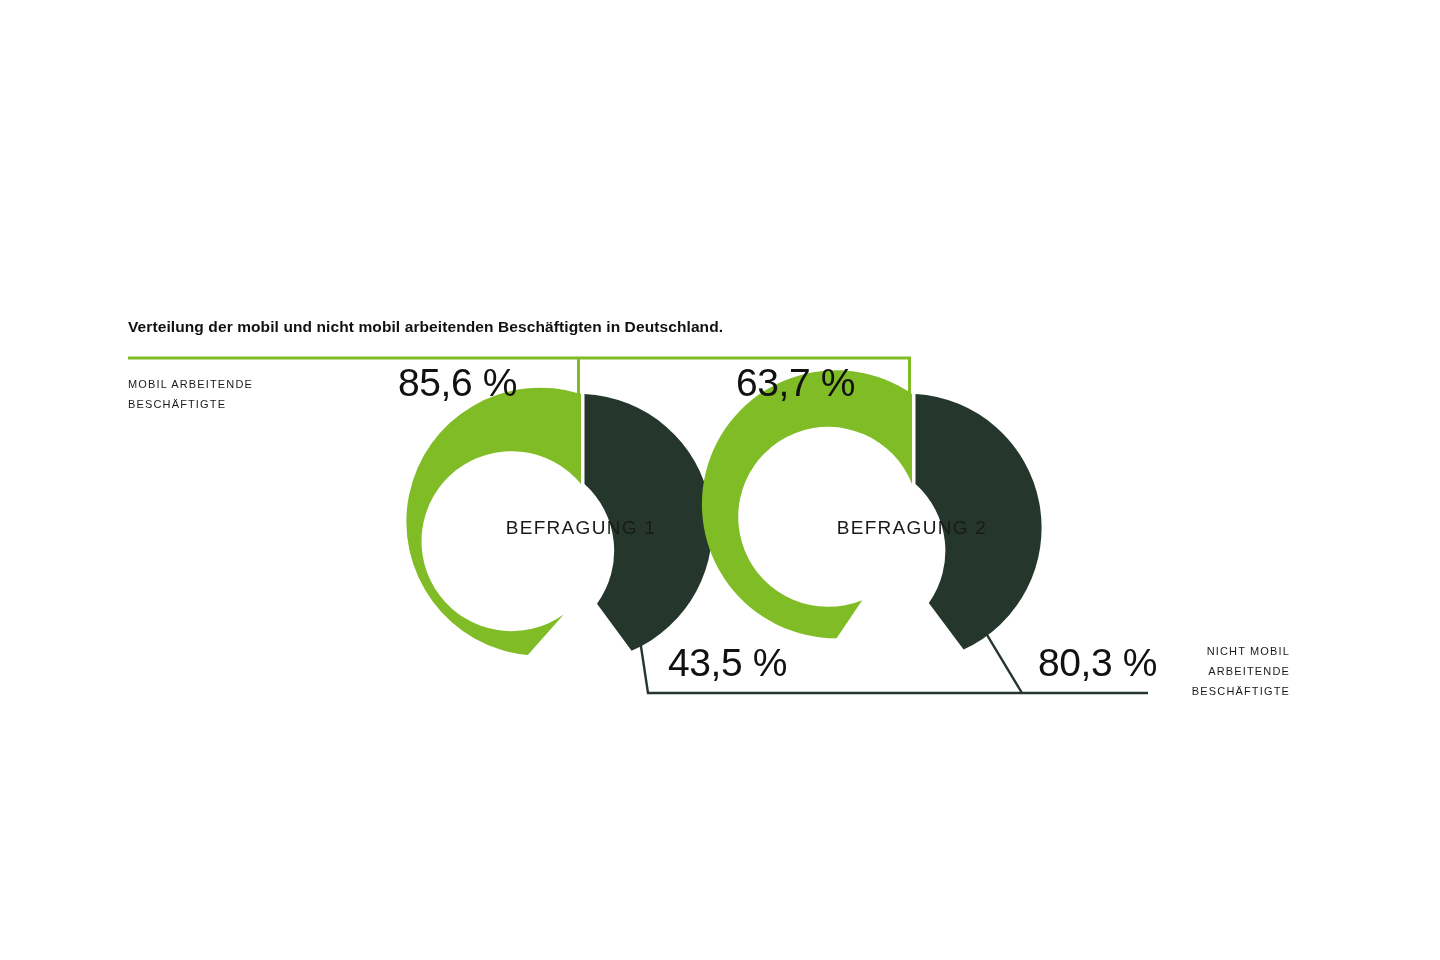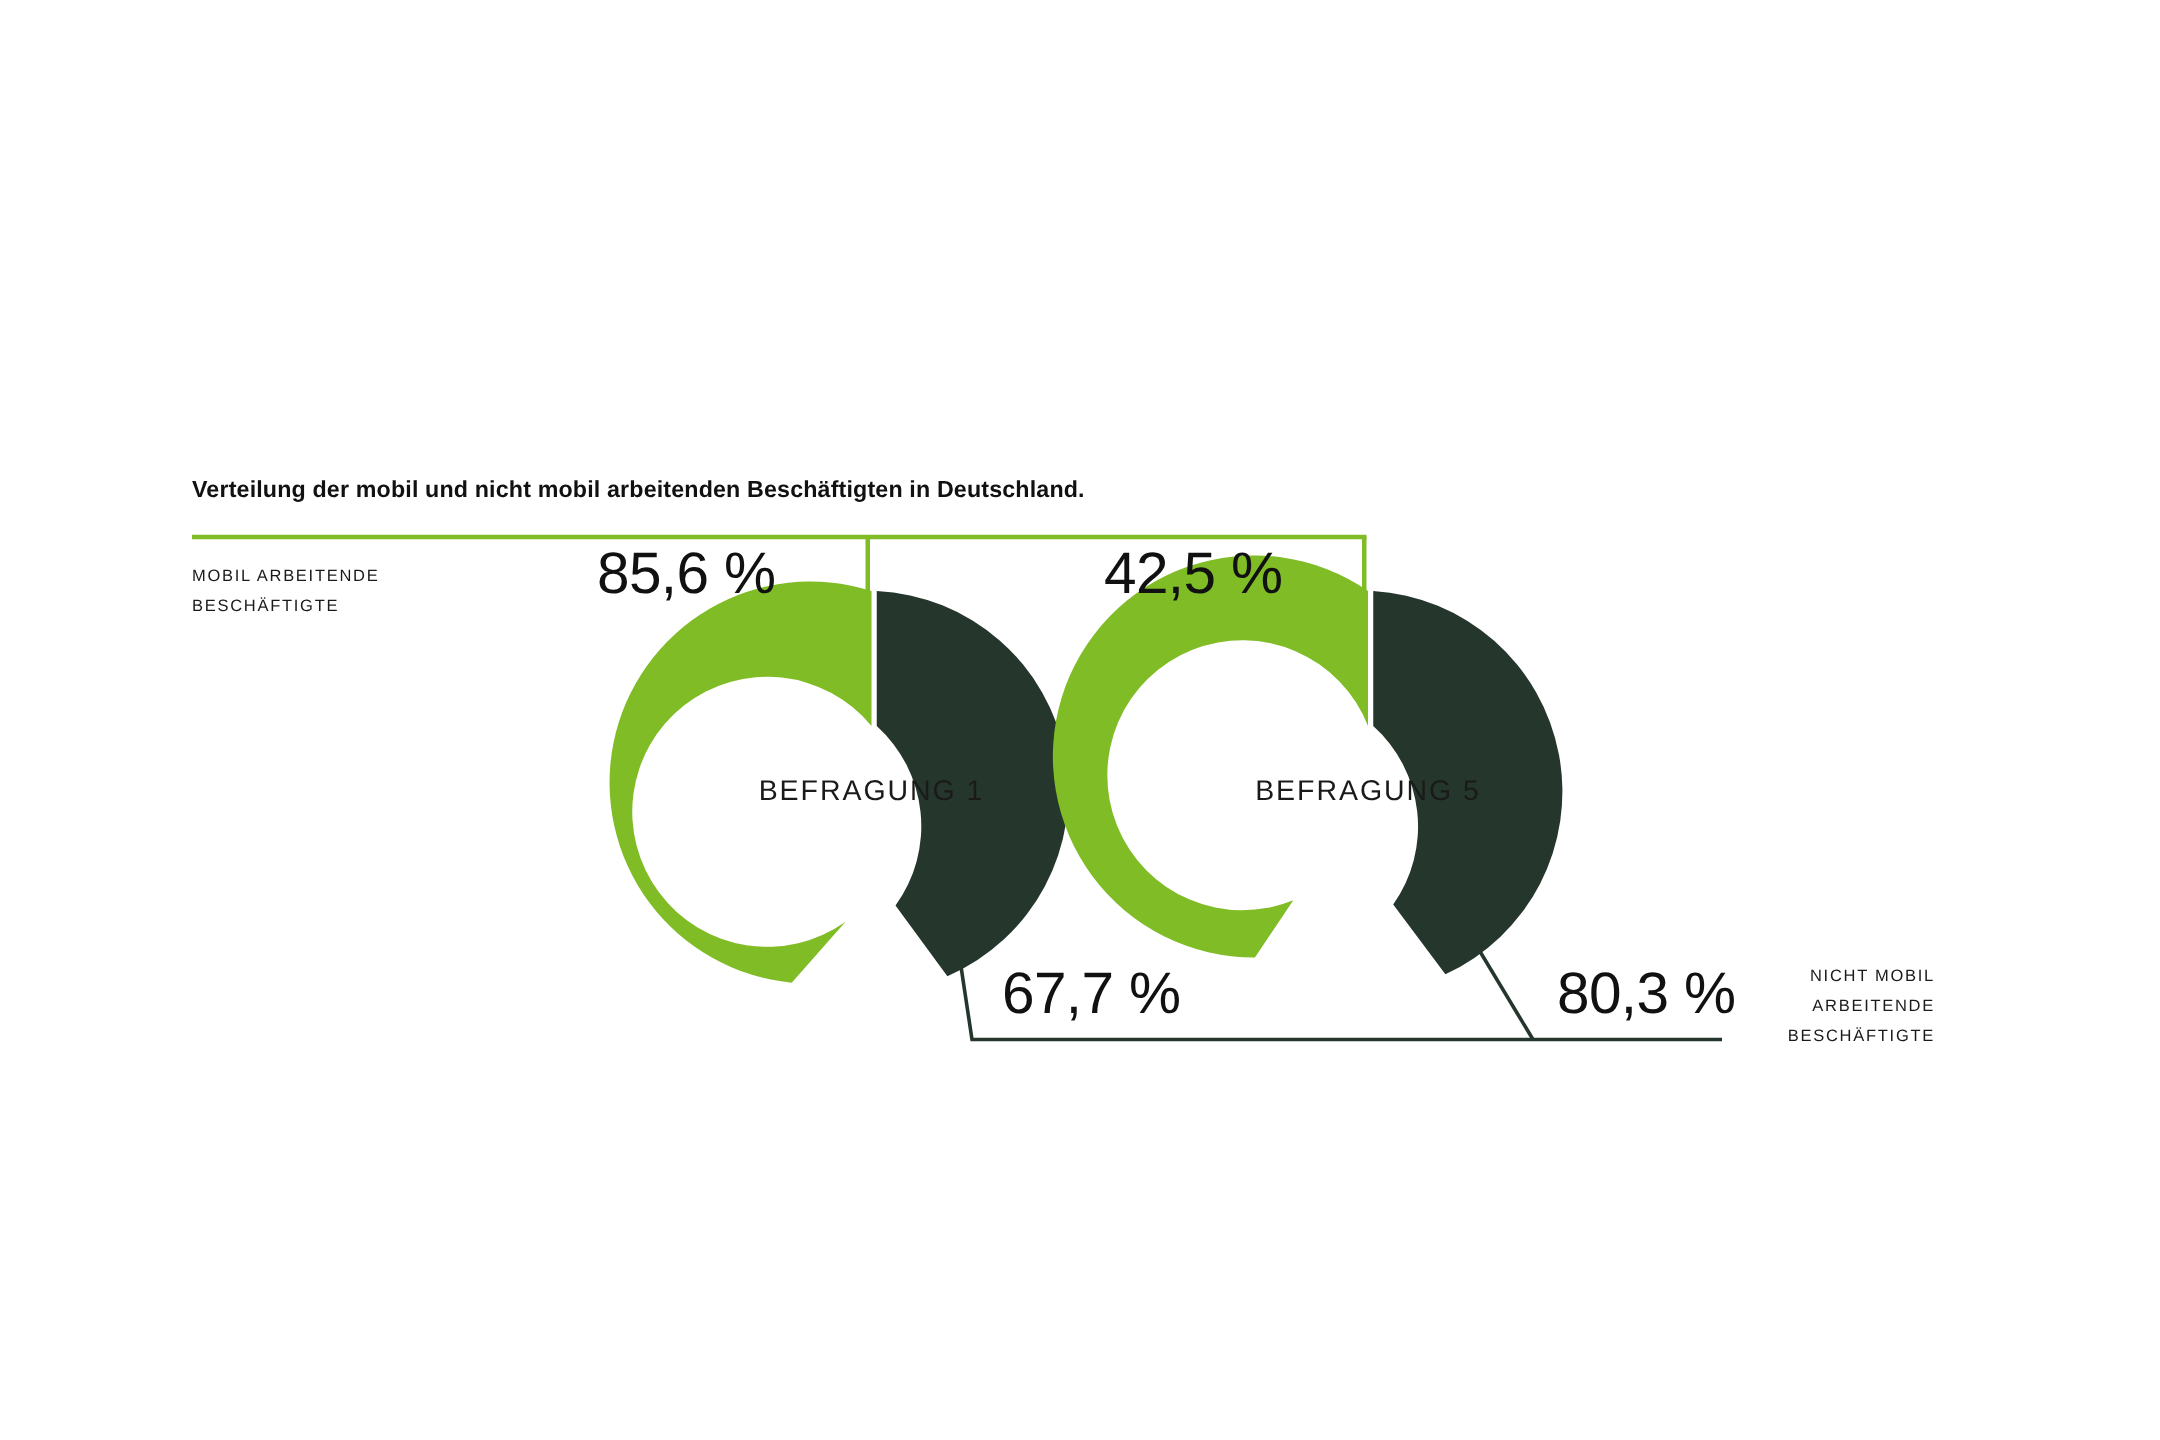--- a/index.html
+++ b/index.html
@@ -137,20 +137,20 @@
     <div>BESCHÄFTIGTE</div>
   </div>
 
   <div class="cat-label" id="label-right">
     <div>NICHT MOBIL</div>
     <div>ARBEITENDE</div>
     <div>BESCHÄFTIGTE</div>
   </div>
 
   <div class="pct" id="pct-mobile-1">85,6 %</div>
-  <div class="pct" id="pct-mobile-2">42,5 %</div>
-  <div class="pct" id="pct-nonmobile-1">67,7 %</div>
+  <div class="pct" id="pct-mobile-2">63,7 %</div>
+  <div class="pct" id="pct-nonmobile-1">43,5 %</div>
   <div class="pct" id="pct-nonmobile-2">80,3 %</div>
 
   <div class="donut-center-label" id="center-label-1">BEFRAGUNG 1</div>
-  <div class="donut-center-label" id="center-label-2">BEFRAGUNG 5</div>
+  <div class="donut-center-label" id="center-label-2">BEFRAGUNG 2</div>
 
 </div>
 
 </body></html>

